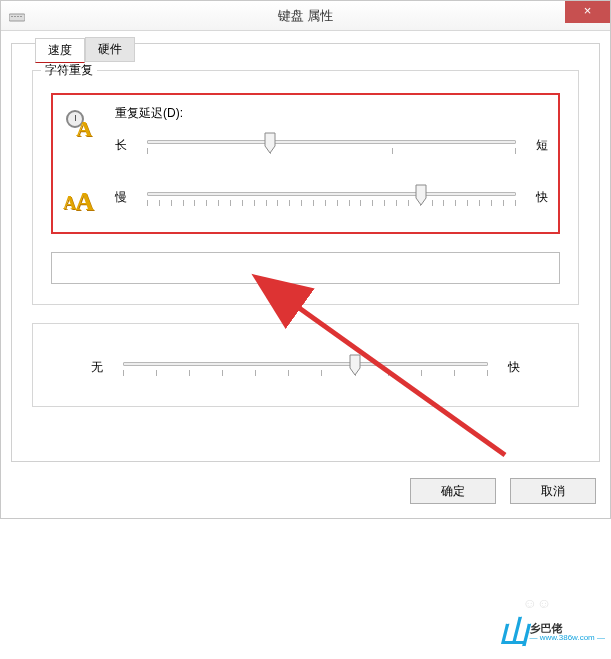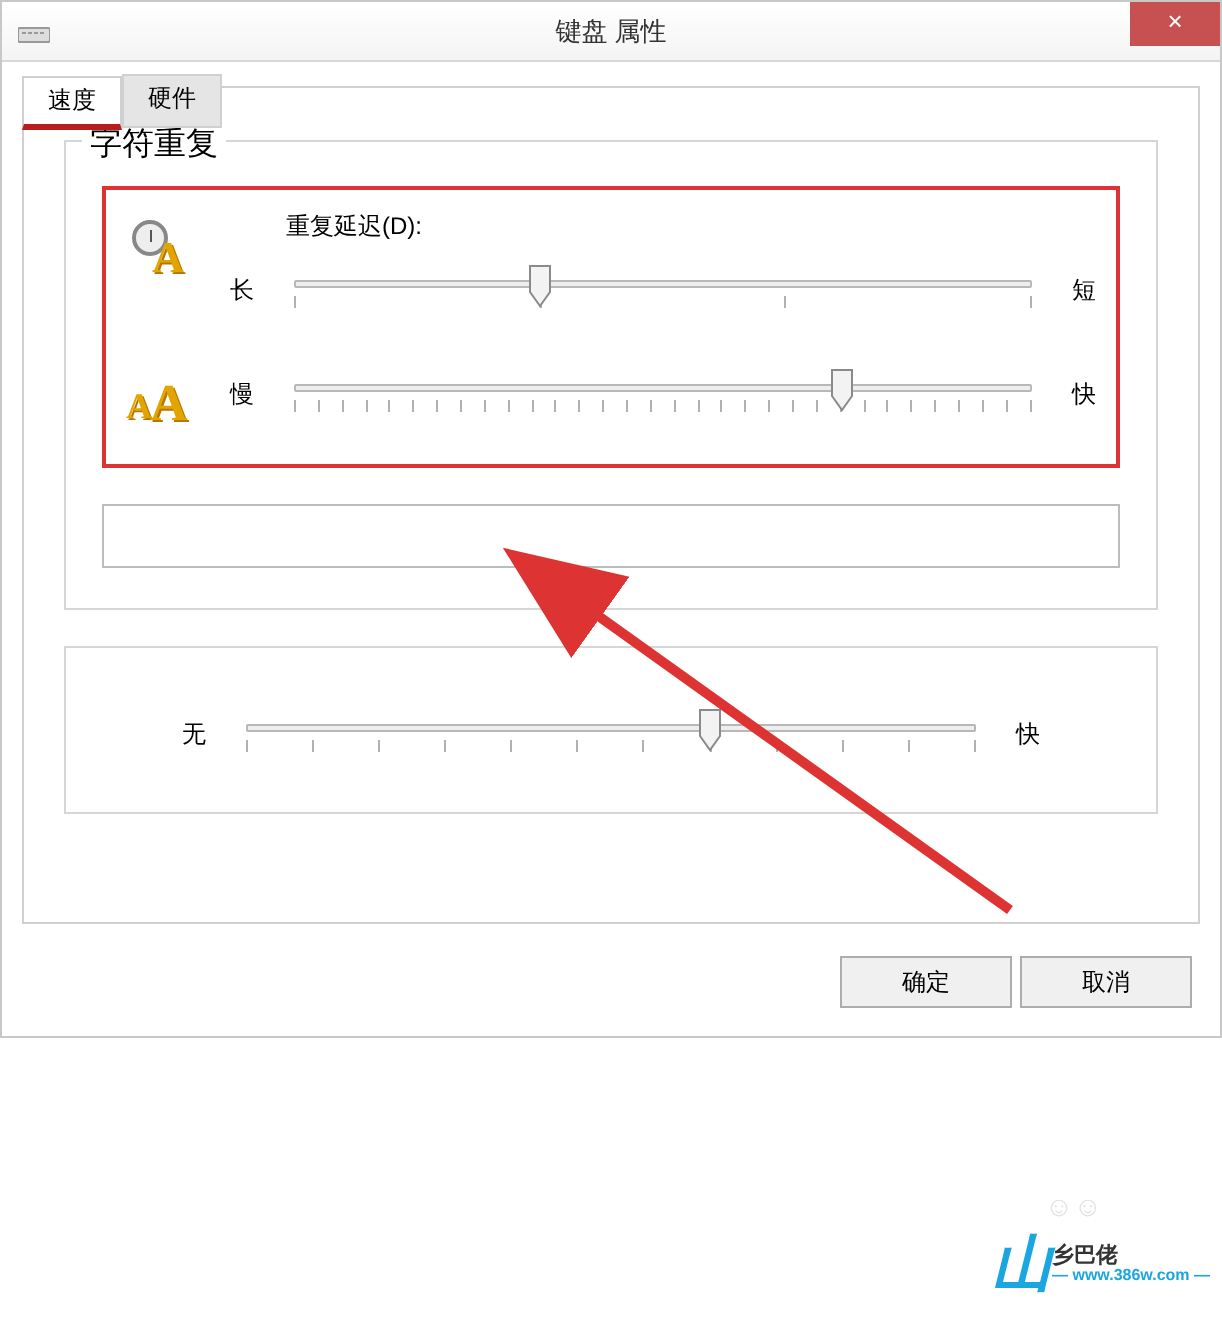--- a/index.html
+++ b/index.html
@@ -65,63 +65,64 @@
   }
   .tab {
     border: 1px solid #d0d0d0;
     padding: 3px 12px;
     background: #fff;
     font-size: 12px;
     margin-right: 0px;
     cursor: pointer;
   }
   .tab.active {
-    border-bottom: 3px solid #b91c1c;
+    border-bottom: 1px solid #b91c1c;
     position: relative;
     top: 1px;
     z-index: 3;
+    margin-left: 24px;
   }
   .tab.inactive {
     background: #e5e5e5;
   }
   .panel {
     padding: 26px 20px 10px 20px;
   }
   .group {
     position: relative;
     border: 1px solid #d6d6d6;
     margin-bottom: 18px;
     padding: 22px 18px 18px 18px;
   }
   .group-title {
     position: absolute;
     top: -9px; left: 8px;
     background: #fff;
     padding: 0 4px;
-    font-size: 16px;
+    font-size: 12px;
   }
   .highlight-box {
     border: 2px solid #d33;
     padding: 10px 10px 0px 10px;
     margin-bottom: 18px;
   }
   .row {
     display: flex;
     align-items: flex-start;
     margin-bottom: 22px;
   }
   .row:last-child { margin-bottom: 10px; }
   .row-icon {
     width: 40px; height: 40px;
     margin-right: 12px;
     flex: none;
     display:flex;align-items:center;justify-content:center;
   }
   .row-body { flex: 1; }
-  .row-label { margin-bottom: 8px; margin-left: 28px; }
+  .row-label { margin-bottom: 8px; }
   .slider-row { display: flex; align-items: center; }
   .slider-end { width: 24px; font-size: 12px; text-align: center; }
   .slider-end.left { text-align: left; }
   .slider-end.right { text-align: right; }
   .slider {
     flex: 1;
     height: 30px;
     position: relative;
     margin: 0 8px;
   }
@@ -163,21 +164,21 @@
   }
   .group.char-repeat { padding-bottom: 20px; }
   .cursor-row {
     display: flex; align-items: center;
     padding: 6px 40px 6px 40px;
   }
   .button-bar {
     position: absolute;
     right: 14px; bottom: 14px;
     display: flex;
-    gap: 4px;
+    gap: 14px;
   }
   .dlg-btn {
     min-width: 86px;
     height: 26px;
     border: 1px solid #adadad;
     background: #f0f0f0;
     font-size: 12px;
     font-family: inherit;
     cursor: pointer;
   }
@@ -200,21 +201,21 @@
     color: #1aa6e0;
     font-style: italic;
     text-shadow: 1px 1px 0 #fff, -1px -1px 0 #fff;
     letter-spacing: -4px;
   }
   .wm-text {
     display:flex; flex-direction:column; margin-left:4px;
     line-height:1;
   }
   .wm-text .a { font-size: 11px; color:#333; font-weight:bold; }
-  .wm-text .b { font-size: 8px; color:#1aa6e0;font-weight:bold; }
+  .wm-text .b { font-size: 8px; color:#1aa6e0; }
   .faces {
     position:absolute; right: 60px; bottom: 48px;
     opacity: .25; font-size: 14px; color:#888;
     z-index: 40;
   }
   
   .icon-clockA { position:relative; width:34px; height:30px; }
   .icon-clockA .clock {
     position:absolute; left:0; top:0; width:18px; height:18px;
     border:2px solid #888; border-radius:50%; background:#eee;

